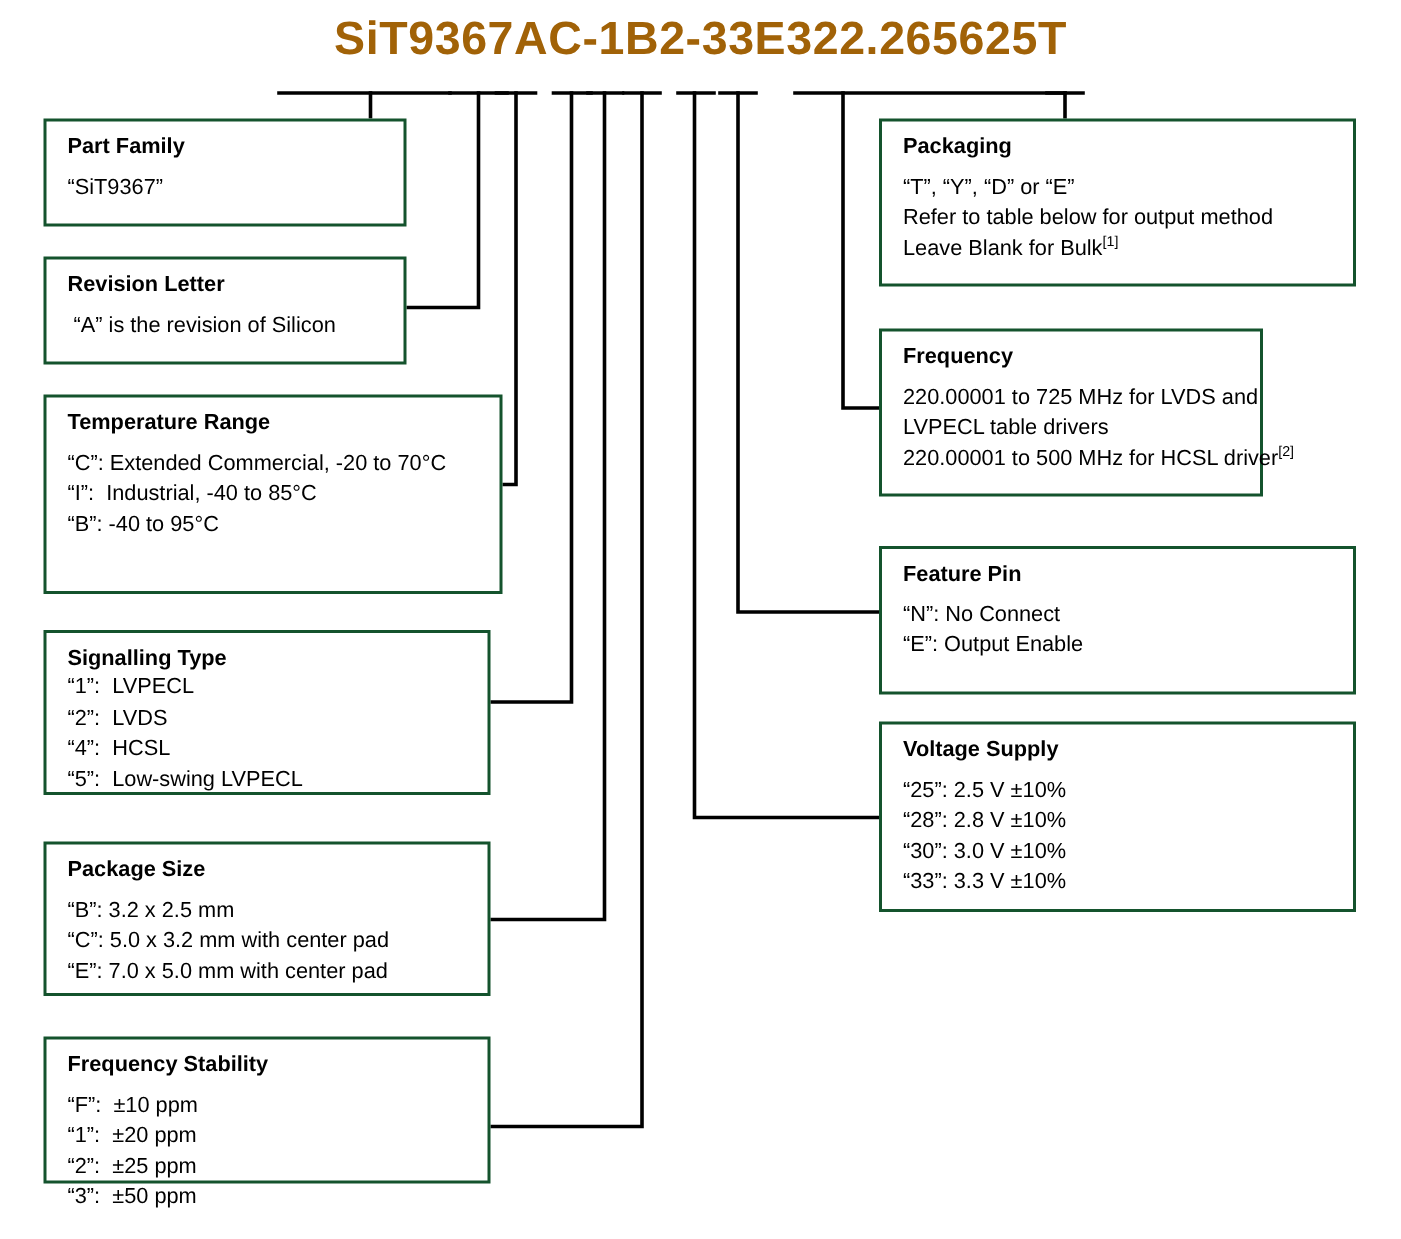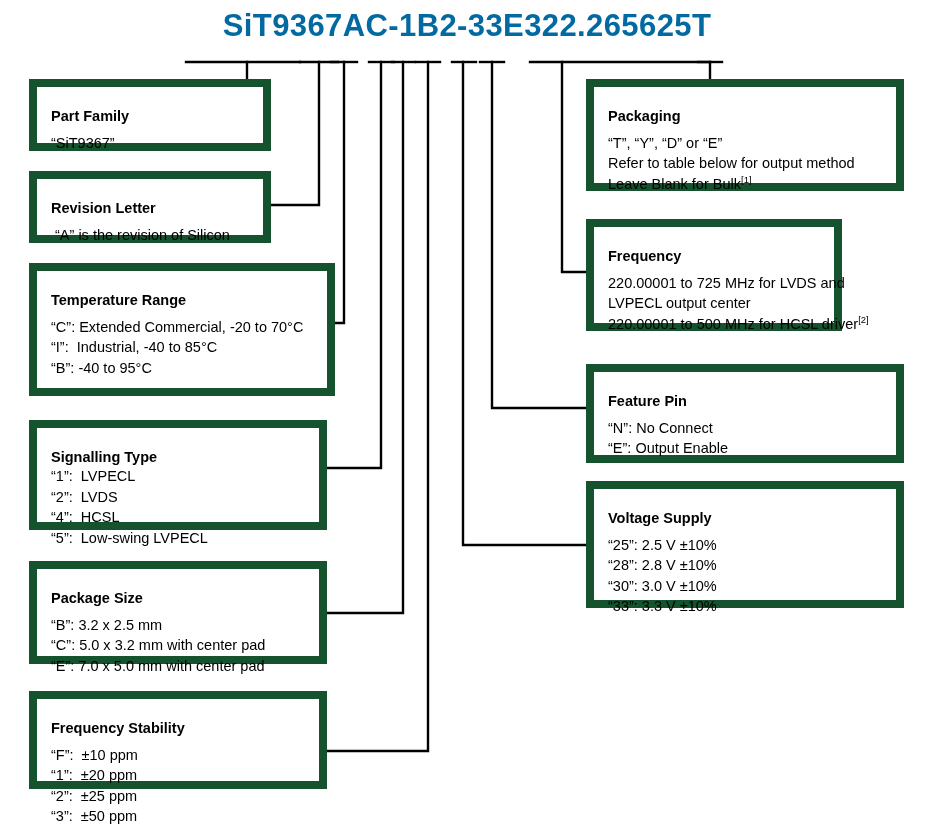--- a/index.html
+++ b/index.html
@@ -30,28 +30,28 @@
   #part-number {
     position: absolute;
     left: 0;
     top: 8px;
     width: 934px;
     text-align: center;
     font-size: 31px;
     font-weight: bold;
     letter-spacing: 0.4px;
     white-space: pre;
-    color: #0369a1;
+    color: #a16207;
   }
   .callout {
     position: absolute;
     box-sizing: border-box;
-    border: 8px solid #14532d;
+    border: 2px solid #14532d;
     background: #ffffff;
-    padding: 20px 0 8px 14px;
+    padding: 8px 0 8px 14px;
   }
   .callout-title {
     font-size: 14.5px;
     font-weight: bold;
     line-height: 1.25;
     margin-bottom: 3px;
   }
   .callout-line {
     font-size: 14.5px;
     line-height: 1.40;
@@ -157,21 +157,21 @@
   <div class="callout gap" style="left:586px; top:79px; width:318px; height:112px;">
     <div class="callout-title">Packaging</div>
     <div class="callout-line">“T”, “Y”, “D” or “E”</div>
     <div class="callout-line">Refer to table below for output method</div>
     <div class="callout-line"><span>Leave Blank for Bulk</span><sup>[1]</sup></div>
   </div>
 
   <div class="callout gap" style="left:586px; top:219px; width:256px; height:112px;">
     <div class="callout-title">Frequency</div>
     <div class="callout-line">220.00001 to 725 MHz for LVDS and</div>
-    <div class="callout-line">LVPECL output center</div>
+    <div class="callout-line">LVPECL table drivers</div>
     <div class="callout-line"><span>220.00001 to 500 MHz for HCSL driver</span><sup>[2]</sup></div>
   </div>
 
   <div class="callout gap" style="left:586px; top:364px; width:318px; height:99px;">
     <div class="callout-title">Feature Pin</div>
     <div class="callout-line">“N”: No Connect</div>
     <div class="callout-line">“E”: Output Enable</div>
   </div>
 
   <div class="callout gap" style="left:586px; top:481px; width:318px; height:127px;">

